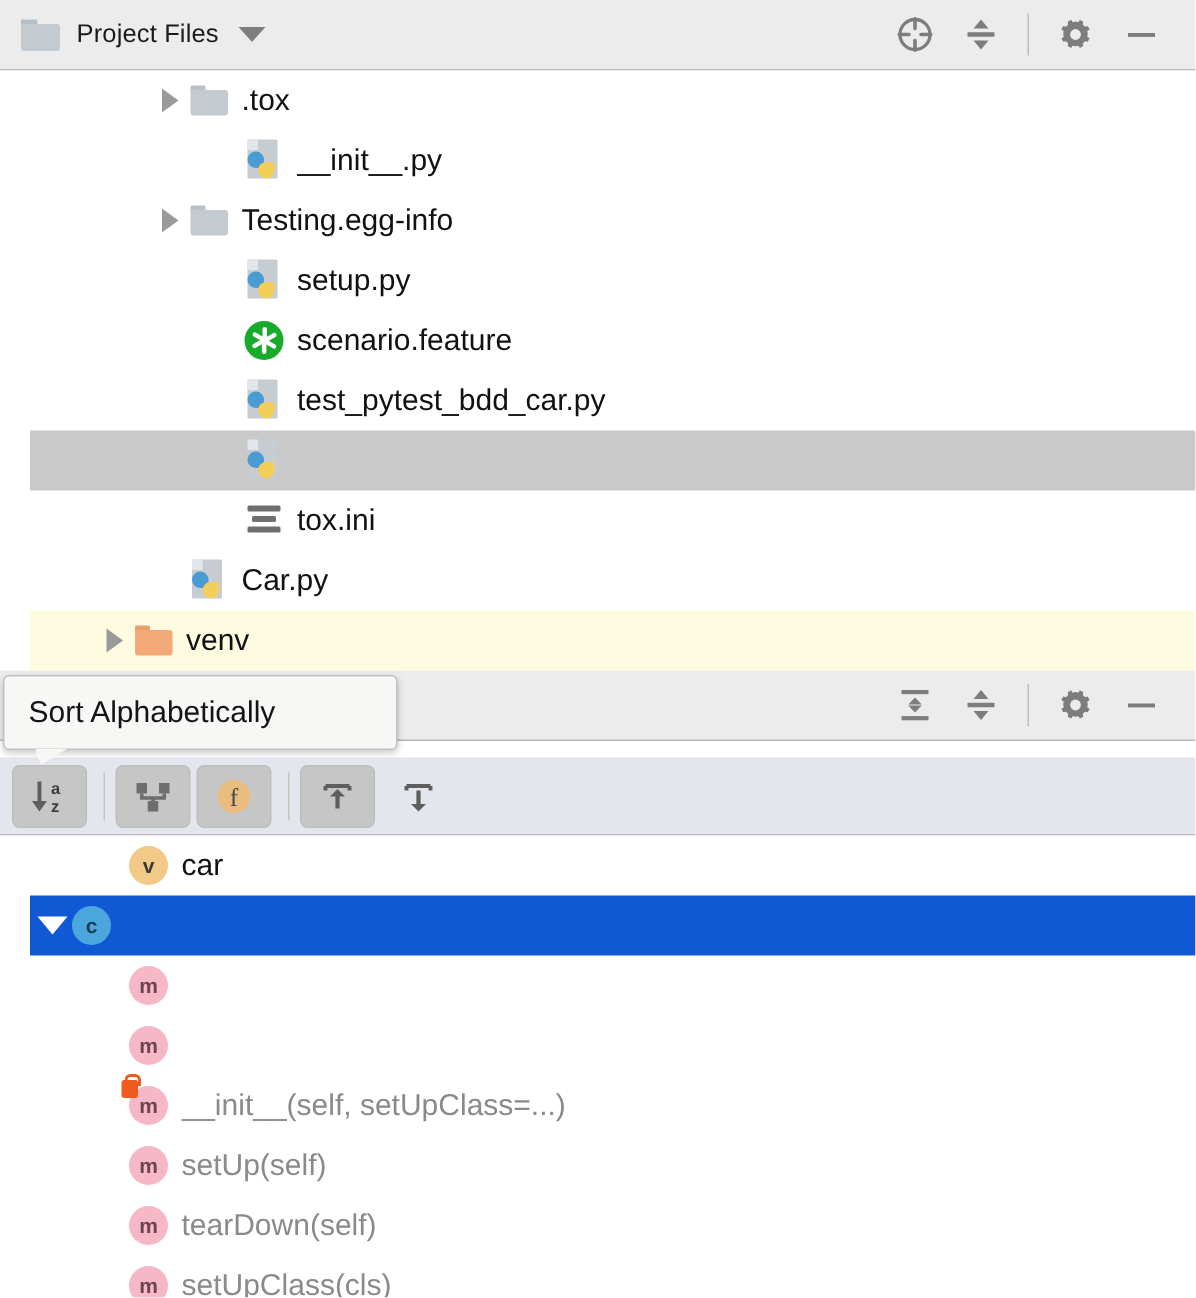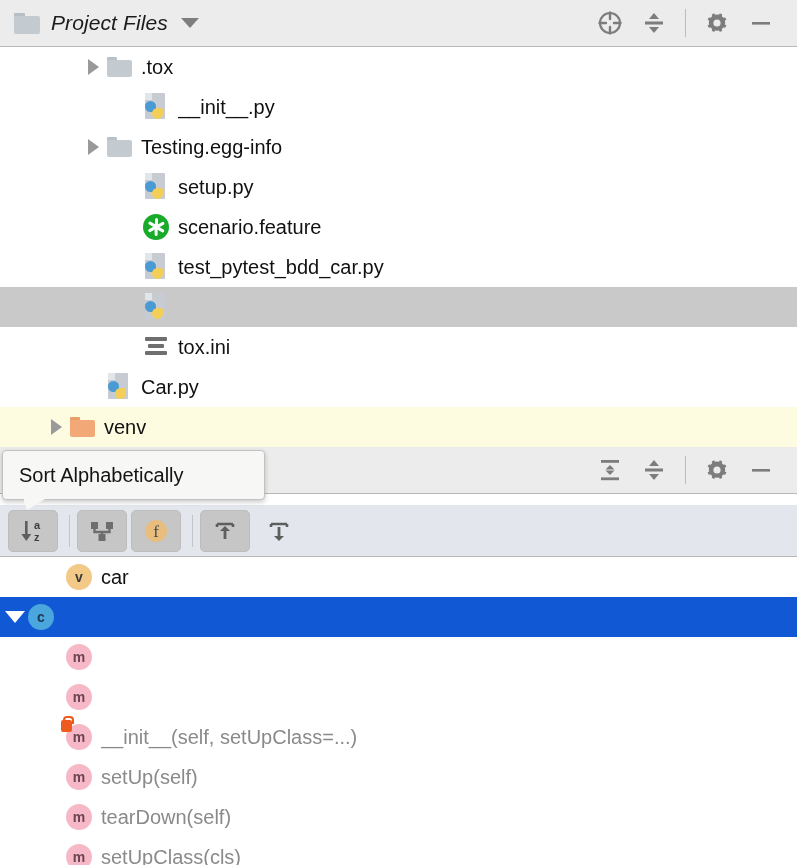--- a/index.html
+++ b/index.html
@@ -25,36 +25,36 @@
   .folder-ico { width: 26px; height: 21px; position: relative; margin-right: 11px; flex: none; }
   .folder-ico .tab {
     position: absolute; left: 0; top: 0; width: 11px; height: 4px;
     background: #b6bfc6; border-radius: 1px 1px 0 0;
   }
   .folder-ico .body {
     position: absolute; left: 0; top: 3px; width: 26px; height: 18px;
     background: #c3cbd1; border-radius: 1px 2px 2px 2px;
   }
   .panel-title {
-    font-size: 21px; color: #1b1b1b; letter-spacing: .1px; white-space: nowrap; font-style: italic;
+    font-size: 17px; color: #1b1b1b; letter-spacing: .1px; white-space: nowrap;
   }
   .caret-down {
     width: 0; height: 0; margin-left: 13px;
     border-left: 9px solid transparent; border-right: 9px solid transparent;
     border-top: 10px solid #7e7e7e;
   }
 
   .tb-btn {
     width: 44px; height: 40px; display: flex; align-items: center; justify-content: center;
     border-radius: 3px;
   }
   .tb-sep { width: 1px; height: 28px; background: #bcbcbc; margin: 0 9px; }
 
   
-  .tree { position: absolute; left: 0; width: 797px; background: #fff; overflow: hidden; }
+  .tree { position: absolute; left: 0; width: 797px; background: #fff; overflow: hidden; padding-left: 20px; }
   .row {
     height: 40px; display: flex; align-items: center; width: 797px;
     font-size: 20px; color: #111; white-space: nowrap;
   }
   .row.sel-gray { background: #c9c9c9; }
   .row.sel-blue { background: #1159d4; color: #fff; }
   .row.hl-yellow { background: #fdfbe0; }
   .row .twisty {
     width: 22px; height: 22px; flex: none; display: flex; align-items: center; justify-content: center;
   }

